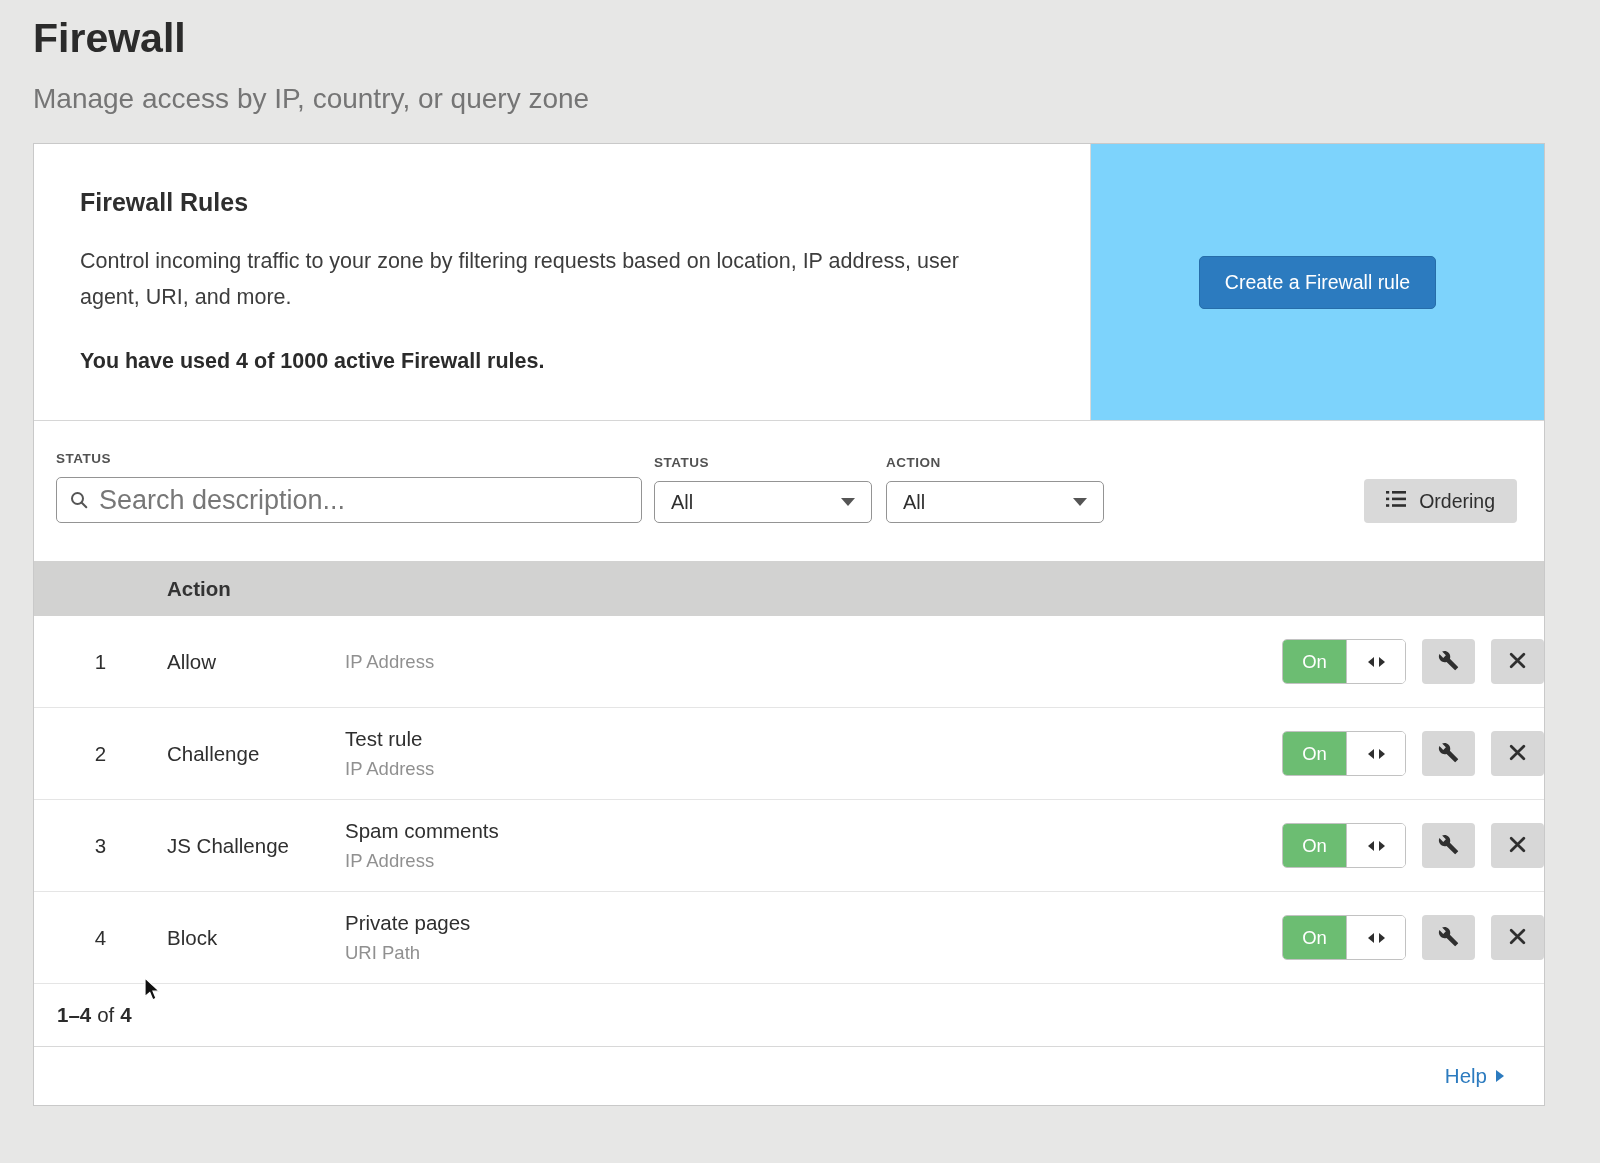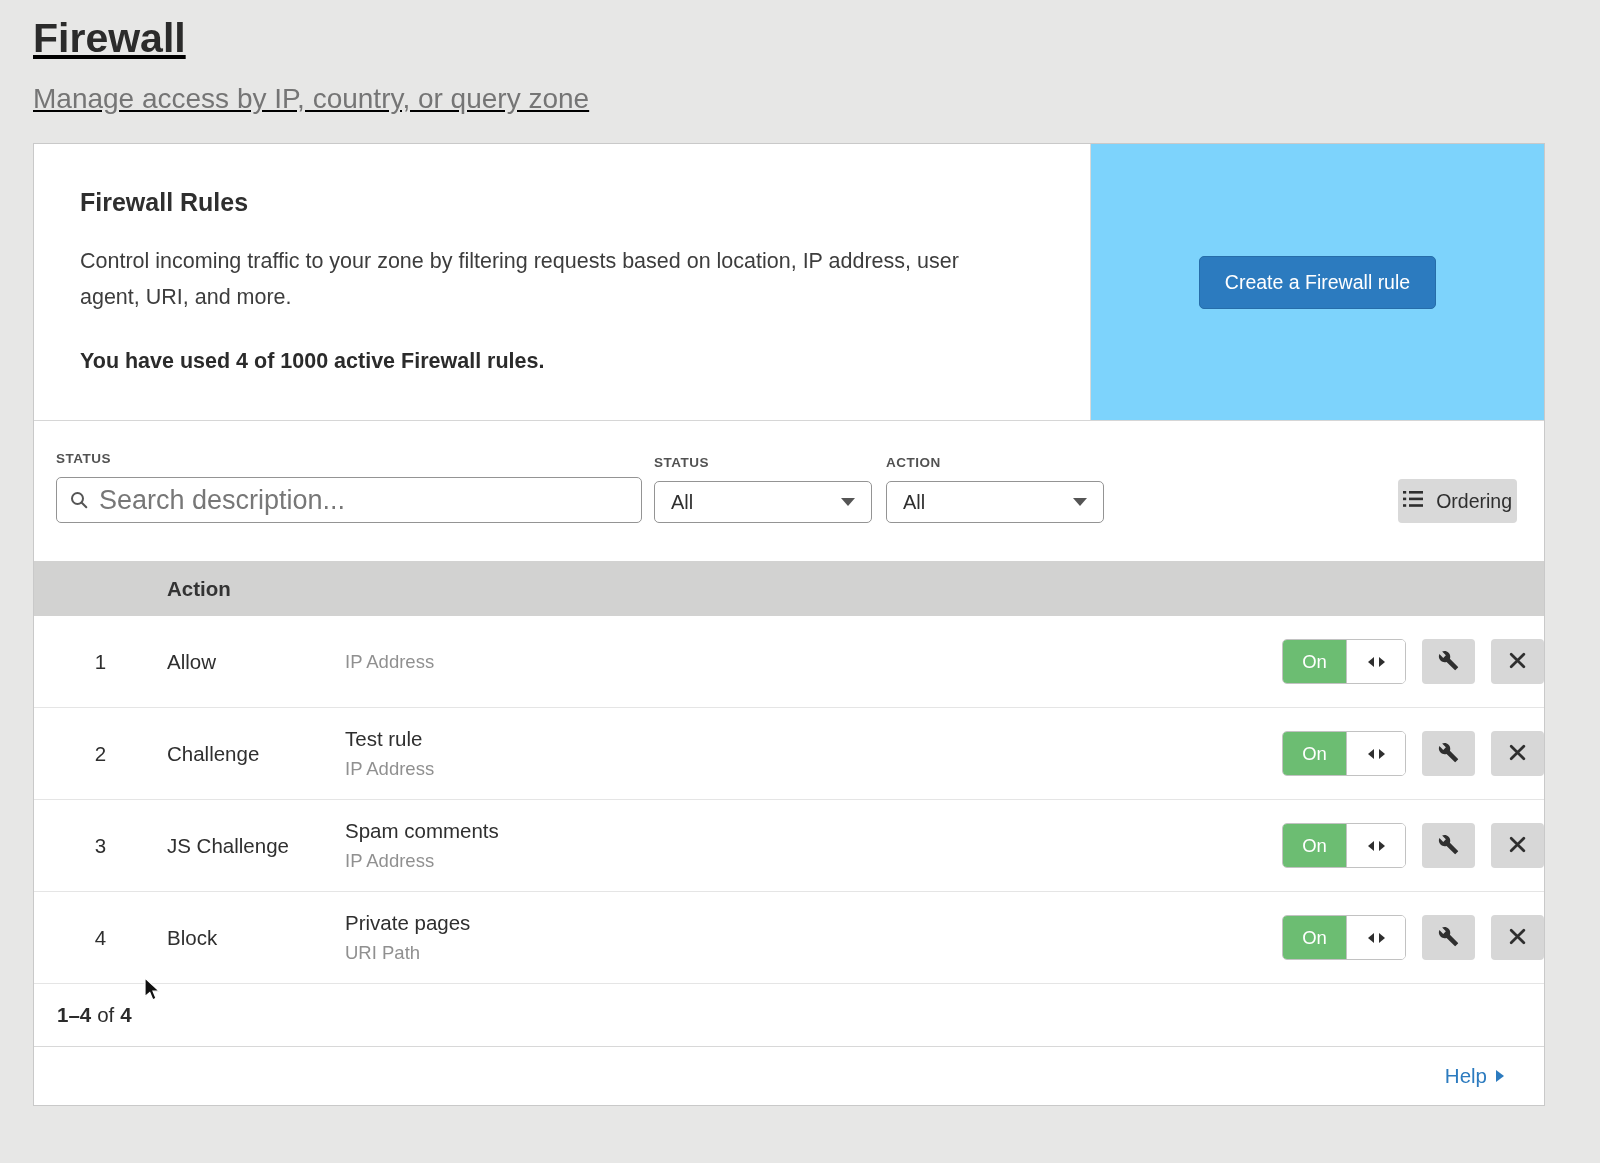--- a/index.html
+++ b/index.html
@@ -6,21 +6,21 @@
   html, body {
     margin: 0; padding: 0;
     width: 1600px; height: 1163px;
     overflow: hidden;
     font-family: "Liberation Sans", "DejaVu Sans", sans-serif;
     background: #e7e7e6;
   }
   .page { position: relative; width: 1600px; height: 1163px; }
 
   
-  .page-header { padding: 14px 0 0 33px; text-decoration: underline; }
+  .page-header { padding: 14px 0 0 33px; }
   .page-title {
     margin: 0; font-size: 41px; font-weight: 600; color: #2b2b2b; line-height: 1.2;
   }
   .page-subtitle {
     margin-top: 20px; font-size: 28px; font-weight: 400; color: #757575;
   }
 
   
   .card {
     margin: 28px 0 0 33px; width: 1512px;
@@ -71,21 +71,21 @@
     padding: 0 16px; font-size: 20px; color: #2f2f2f; cursor: pointer;
   }
   .caret {
     width: 0; height: 0;
     border-left: 7px solid transparent; border-right: 7px solid transparent;
     border-top: 8px solid #555;
   }
   .filters-spacer { flex: 1; }
   .ordering-btn {
     height: 44px; background: #d9d9d9; border: none; border-radius: 4px;
-    display: flex; align-items: center; gap: 13px; padding: 0 5px;
+    display: flex; align-items: center; gap: 13px; padding: 0 22px;
     font-family: inherit; font-size: 19.5px; color: #2f2f2f; cursor: pointer;
   }
 
   
   .table-header {
     display: flex; align-items: center; height: 55px;
     background: #d2d2d1; font-size: 20.5px; font-weight: 700; color: #333;
   }
   .col-num { width: 133px; text-align: center; }
   .col-action { width: 178px; }

